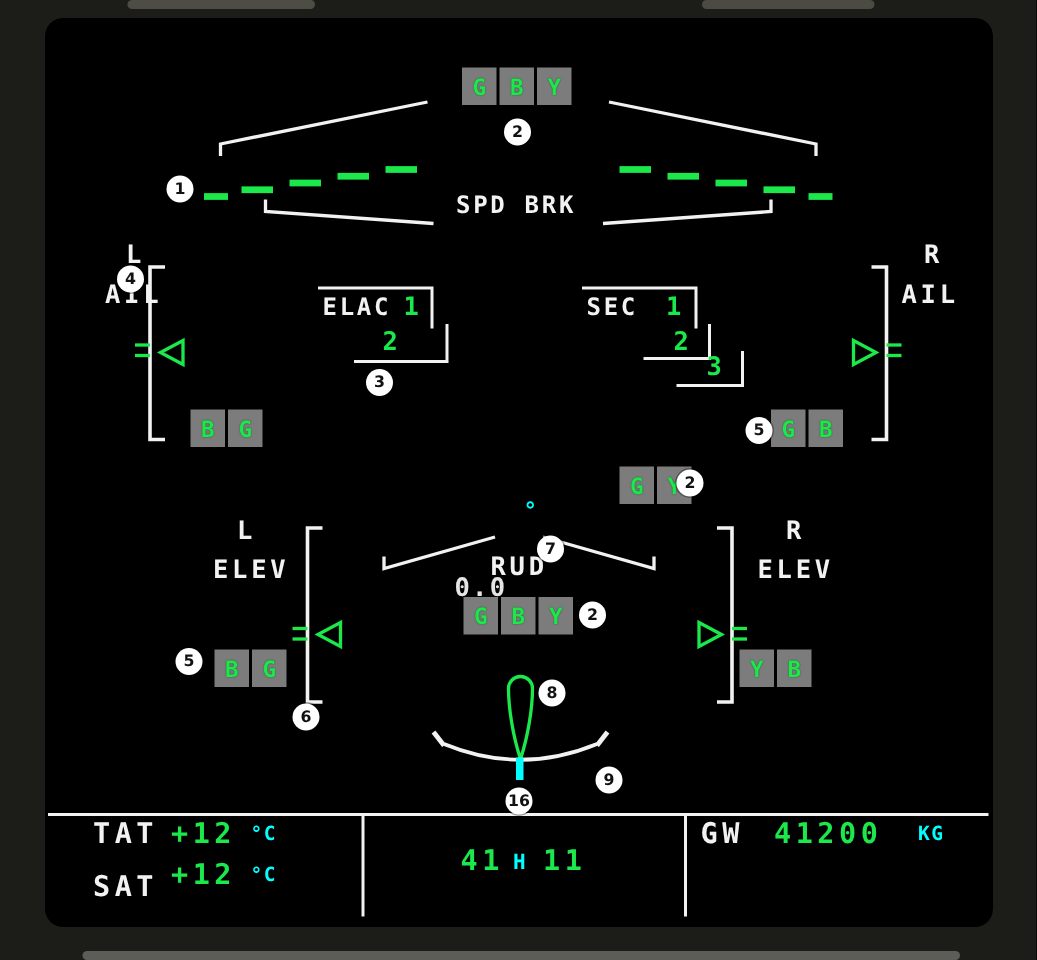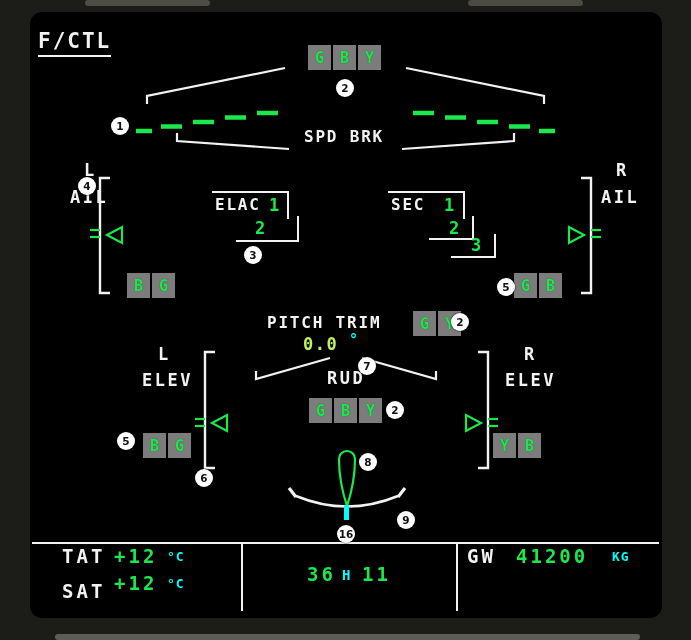--- a/index.html
+++ b/index.html
@@ -3,21 +3,21 @@
 <meta charset="utf-8">
 <style>
   html,body{margin:0;padding:0;background:#000;}
   .stage{position:relative;width:691px;height:640px;background:#111;overflow:hidden;
          font-family:"DejaVu Sans Mono","Liberation Mono",monospace;font-weight:bold;}
   .screen-bg{position:absolute;left:30px;top:12px;right:29px;bottom:22px;background:#000;border-radius:12px;z-index:0;}
   .gfx{position:absolute;left:0;top:0;z-index:2;}
   .t{position:absolute;white-space:pre;line-height:1;z-index:3;}
   .white{color:#f2f2f2;}
   .green{color:#1be84b;}
-  .teal{color:#bef264;}
+  .teal{color:#e5e5e5;margin-top:48px;}
   .cyan{color:#00ffff;}
   .title{font-size:21px;letter-spacing:2px;border-bottom:2px solid #f2f2f2;padding-bottom:3px;}
   .lab16{font-size:16px;letter-spacing:1.8px;}
   .lab17{font-size:17px;letter-spacing:2.5px;}
   .num16{font-size:17px;}
   .big{font-size:19px;letter-spacing:3px;}
   .unit{font-size:13px;letter-spacing:1px;}
   .hydgroup{position:absolute;display:flex;gap:2px;z-index:3;}
   .hydcell{width:23px;height:25px;background:#7c7c7c;color:#1be84b;font-size:15px;
            display:flex;align-items:center;justify-content:center;
@@ -124,39 +124,37 @@
 
     <rect x="344" y="505" width="5" height="15" fill="#00ffff"></rect>
 
     <g stroke="#f2f2f2" stroke-width="2">
       <path d="M32,543 L659,543"></path>
       <path d="M242,543 L242,611"></path>
       <path d="M457,543 L457,611"></path>
     </g>
   </svg>
 
-  <div class="t white title" style="left:38px;top:31px">F/CTL</div>
 
   <div class="t white lab16" style="left:304px;top:129px">SPD BRK</div>
 
   <div class="t white lab17" style="left:84px;top:162px">L</div>
   <div class="t white lab17" style="left:70px;top:189px">AIL</div>
   <div class="t white lab17" style="left:616px;top:162px">R</div>
   <div class="t white lab17" style="left:601px;top:189px">AIL</div>
 
   <div class="t white lab16" style="left:215px;top:197px">ELAC</div>
   <div class="t green num16" style="left:269px;top:197px">1</div>
   <div class="t green num16" style="left:255px;top:220px">2</div>
 
   <div class="t white lab16" style="left:391px;top:197px">SEC</div>
   <div class="t green num16" style="left:444px;top:197px">1</div>
   <div class="t green num16" style="left:449px;top:220px">2</div>
   <div class="t green num16" style="left:471px;top:237px">3</div>
 
-  <div class="t white lab16" style="left:267px;top:315px">PITCH TRIM</div>
   <div class="t teal" style="left:303px;top:336px;font-size:17px;letter-spacing:1.5px">0.0</div>
   <div class="t cyan" style="left:349px;top:333px;font-size:15px">°</div>
 
   <div class="t white lab17" style="left:327px;top:370px">RUD</div>
 
   <div class="t white lab17" style="left:158px;top:346px">L</div>
   <div class="t white lab17" style="left:142px;top:372px">ELEV</div>
   <div class="t white lab17" style="left:524px;top:346px">R</div>
   <div class="t white lab17" style="left:505px;top:372px">ELEV</div>
 
@@ -191,21 +189,21 @@
     <span class="hydcell">B</span>
   </div>
 
   <div class="t white big" style="left:62px;top:547px">TAT</div>
   <div class="t green big" style="left:114px;top:547px">+12</div>
   <div class="t cyan unit" style="left:167px;top:550px">°C</div>
   <div class="t white big" style="left:62px;top:582px">SAT</div>
   <div class="t green big" style="left:114px;top:574px">+12</div>
   <div class="t cyan unit" style="left:167px;top:577px">°C</div>
 
-  <div class="t green big" style="left:307px;top:565px">36</div>
+  <div class="t green big" style="left:307px;top:565px">41</div>
   <div class="t cyan" style="left:342px;top:568px;font-size:14px">H</div>
   <div class="t green big" style="left:362px;top:565px">11</div>
 
   <div class="t white big" style="left:467px;top:547px">GW</div>
   <div class="t green big" style="left:516px;top:547px">41200</div>
   <div class="t cyan unit" style="left:612px;top:550px">KG</div>
 
   <div class="callout" style="left:111px;top:117px">1</div>
   <div class="callout" style="left:336px;top:79px">2</div>
   <div class="callout" style="left:244px;top:246px">3</div>

